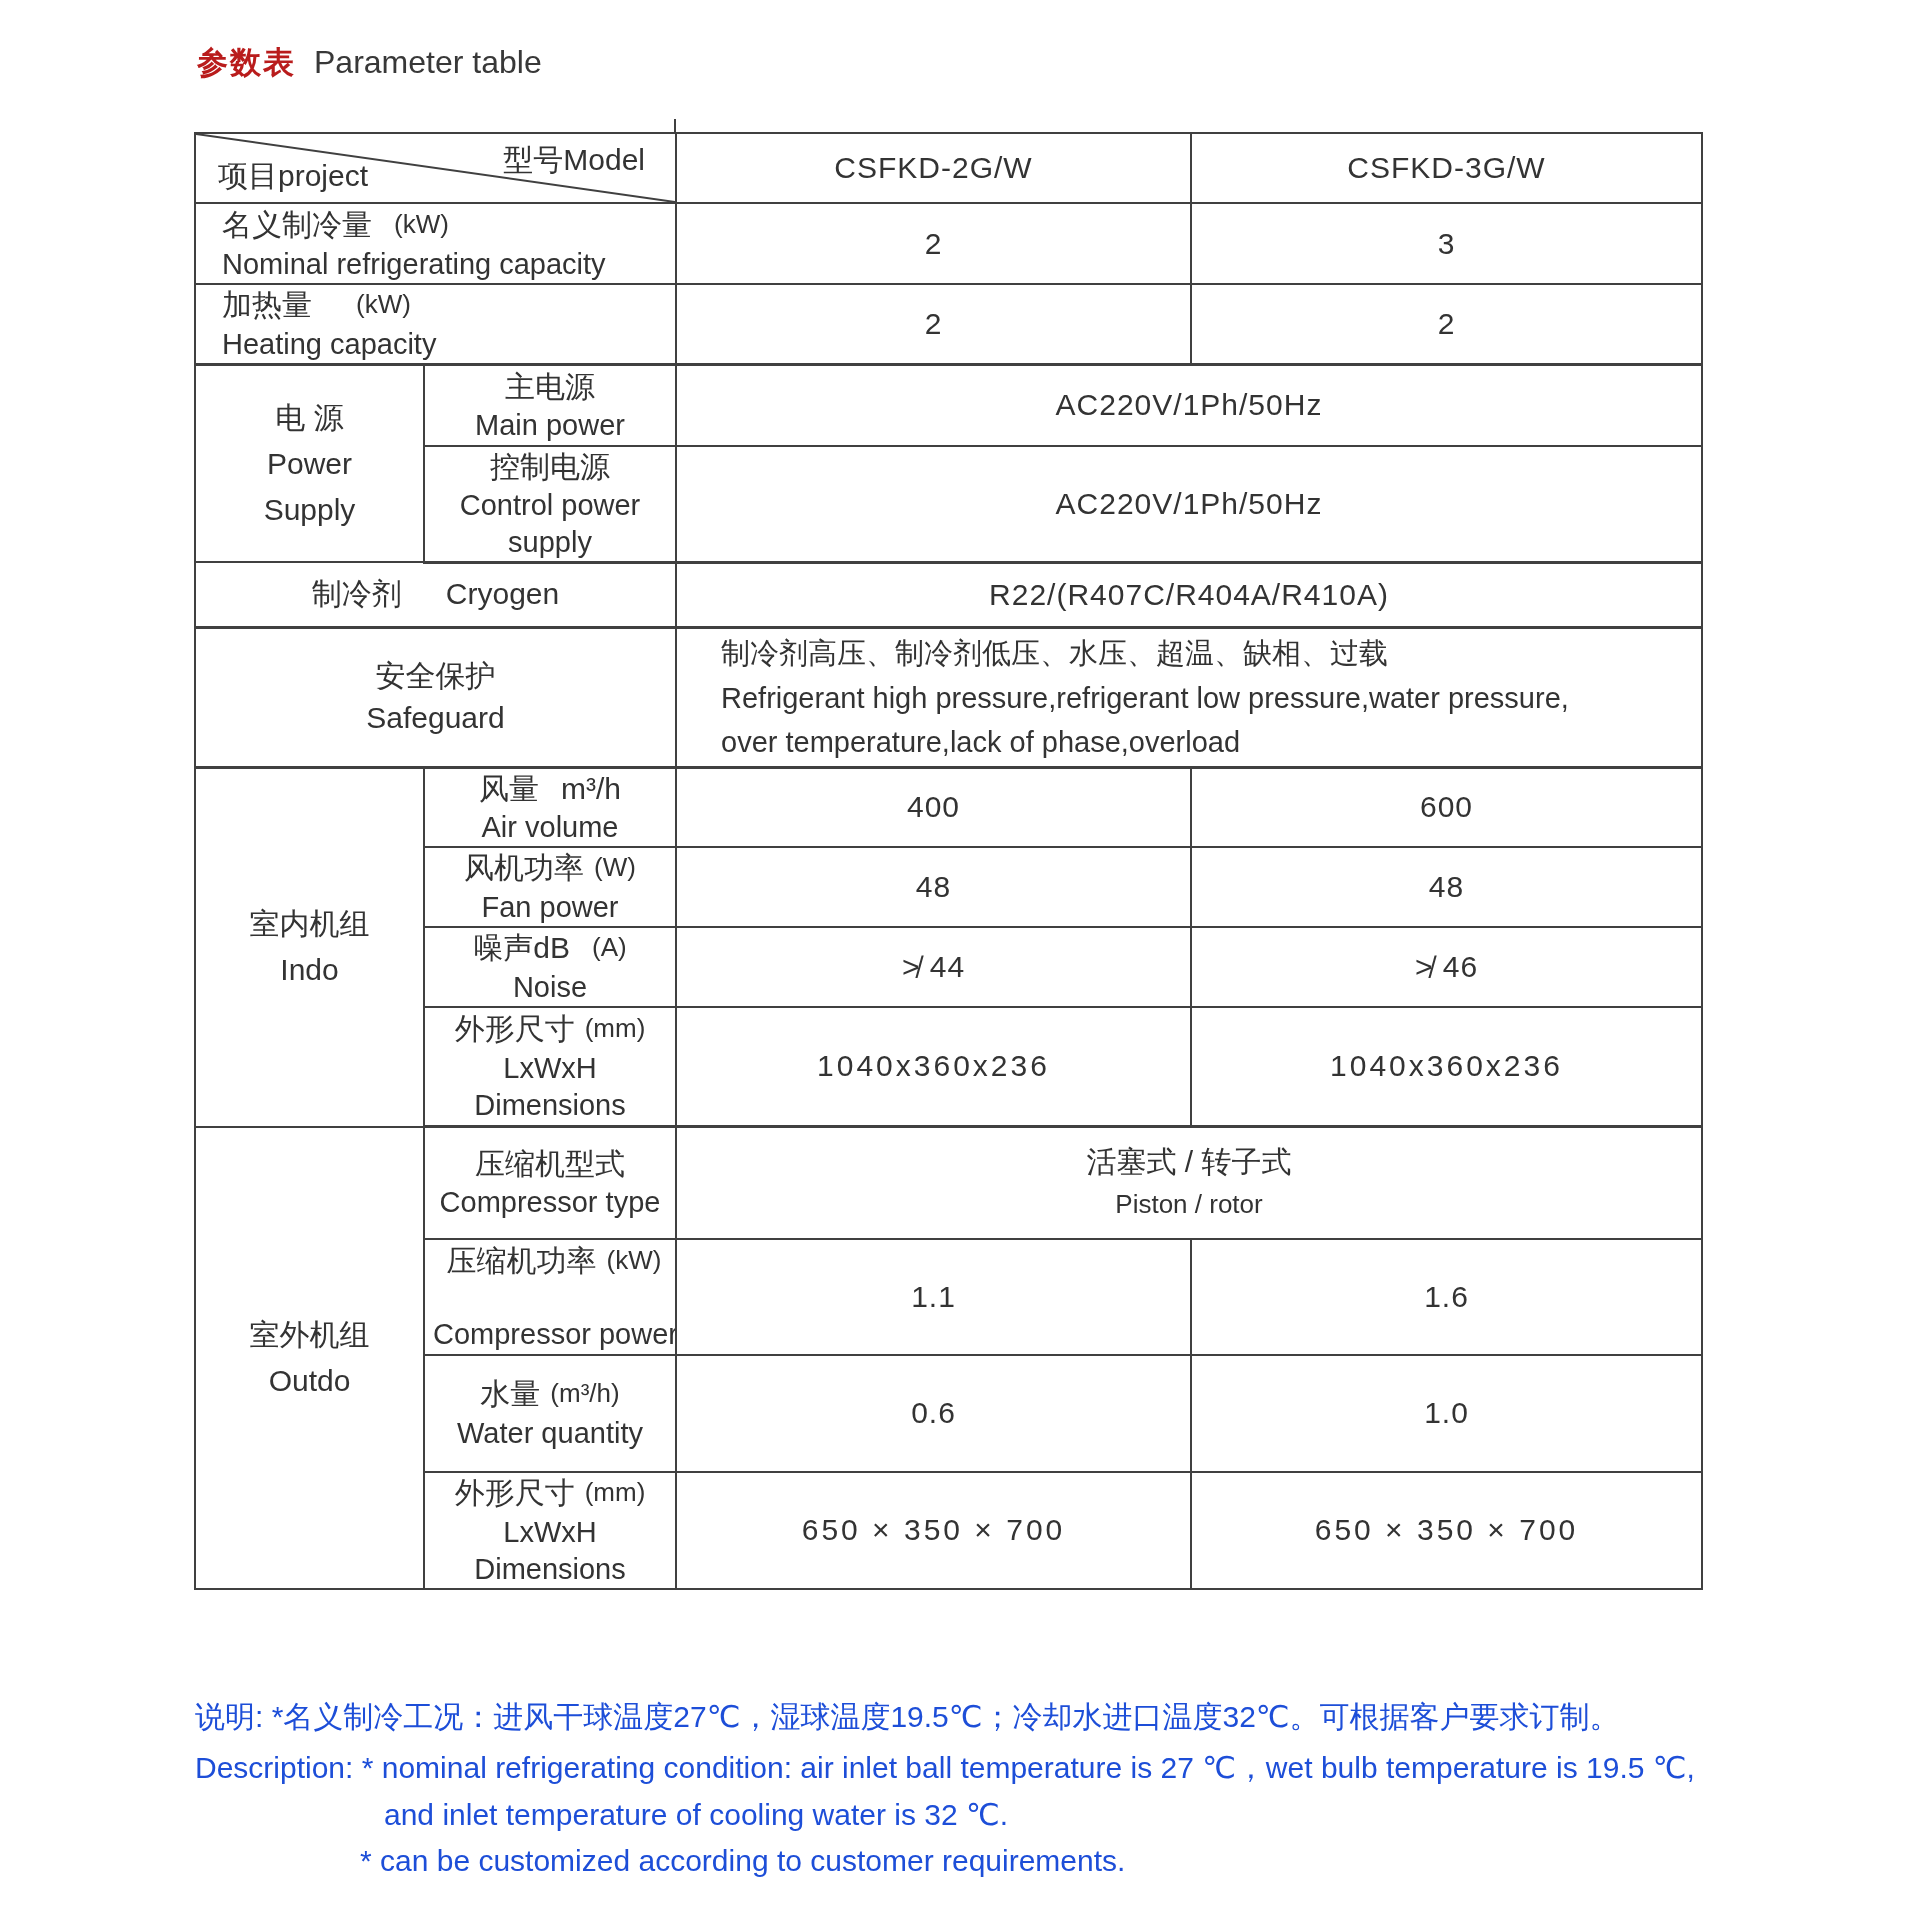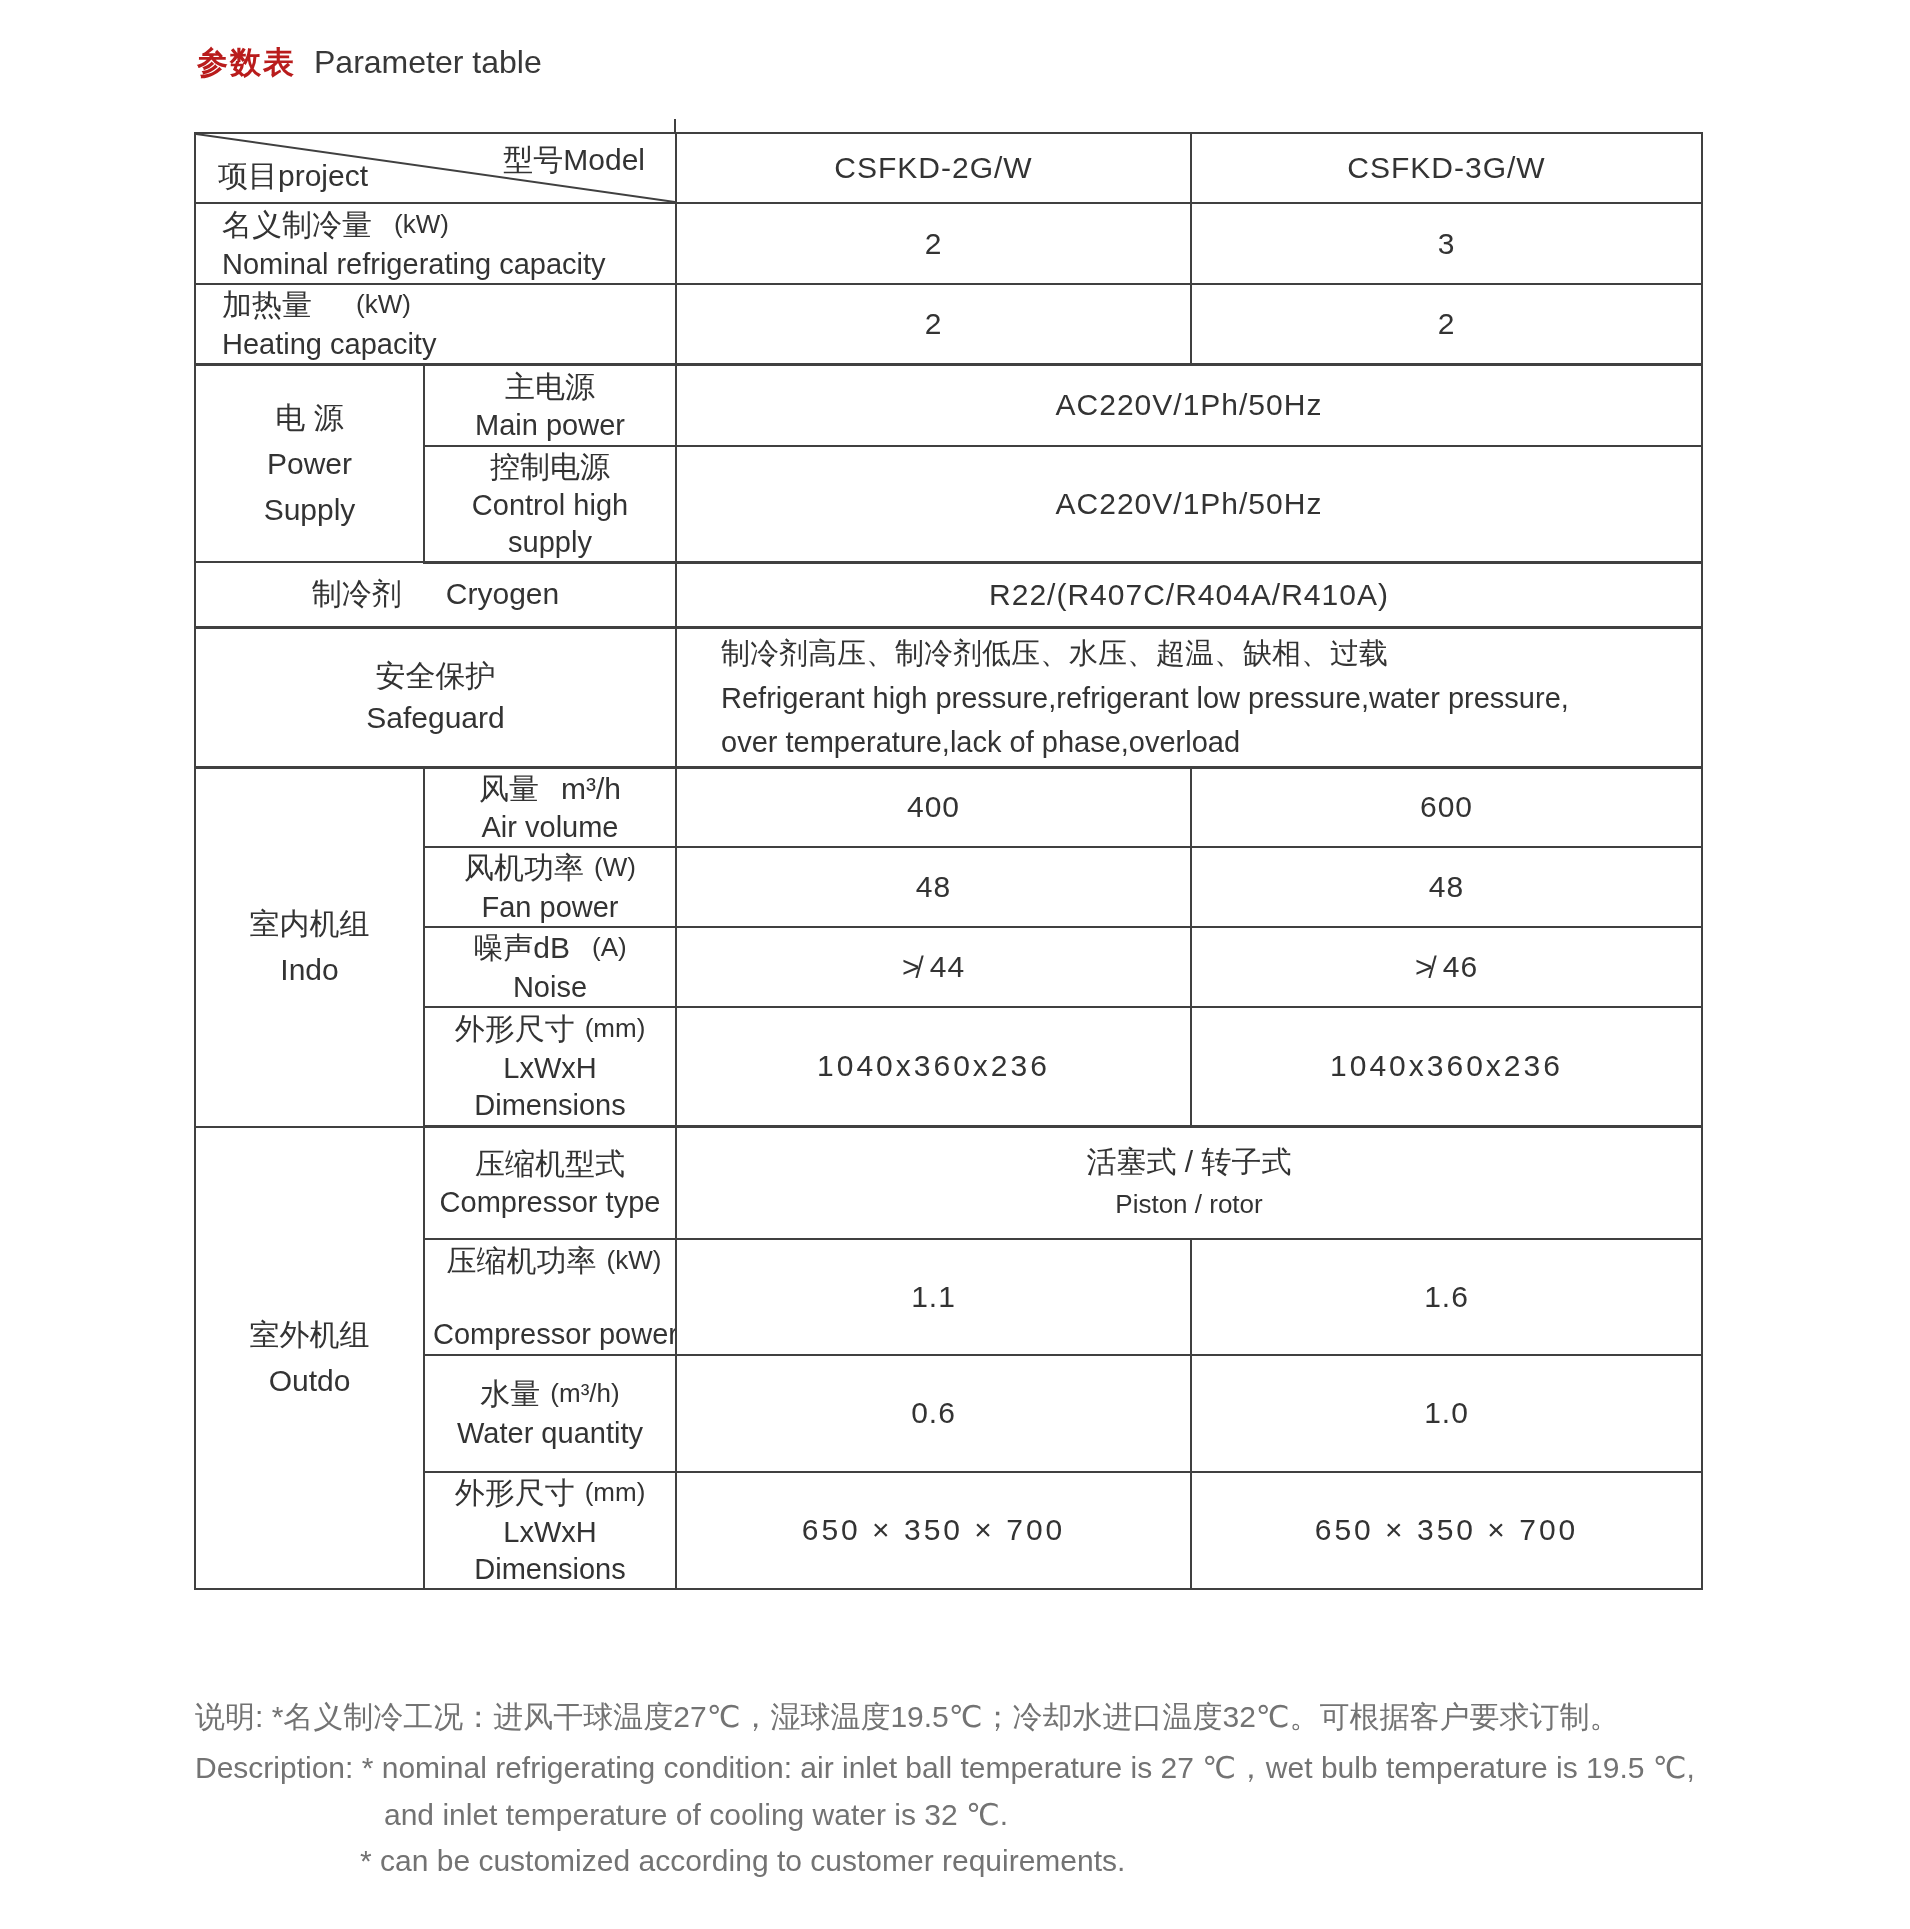--- a/index.html
+++ b/index.html
@@ -153,21 +153,21 @@
     width: 2px;
     height: 14px;
     background: #404040;
   }
 
   
   .note {
     position: absolute;
     font-size: 30px;
     line-height: 40px;
-    color: #737373;
+    color: #1d4ed8;
     white-space: nowrap;
   }
   .note-1 { left: 195px; top: 1697px; }
   .note-2 { left: 195px; top: 1748px; }
   .note-3 { left: 384px; top: 1795px; }
   .note-4 { left: 360px; top: 1841px; }
 </style>
 </head>
 <body>
 
@@ -234,21 +234,21 @@
         <td class="sublbl">
           <div class="zh-line">主电源</div>
           <div class="en-line">Main power</div>
         </td>
         <td colspan="2" class="val">AC220V/1Ph/50Hz</td>
       </tr>
 
       <tr class="hr5 sep">
         <td class="sublbl">
           <div class="zh-line">控制电源</div>
-          <div class="en-line">Control high</div>
+          <div class="en-line">Control power</div>
           <div class="en-line">supply</div>
         </td>
         <td colspan="2" class="val">AC220V/1Ph/50Hz</td>
       </tr>
 
       <tr class="hr6 sep">
         <td colspan="2">
           <span>制冷剂</span><span class="gap-lg">Cryogen</span>
         </td>
         <td colspan="2" class="val">R22/(R407C/R404A/R410A)</td>

